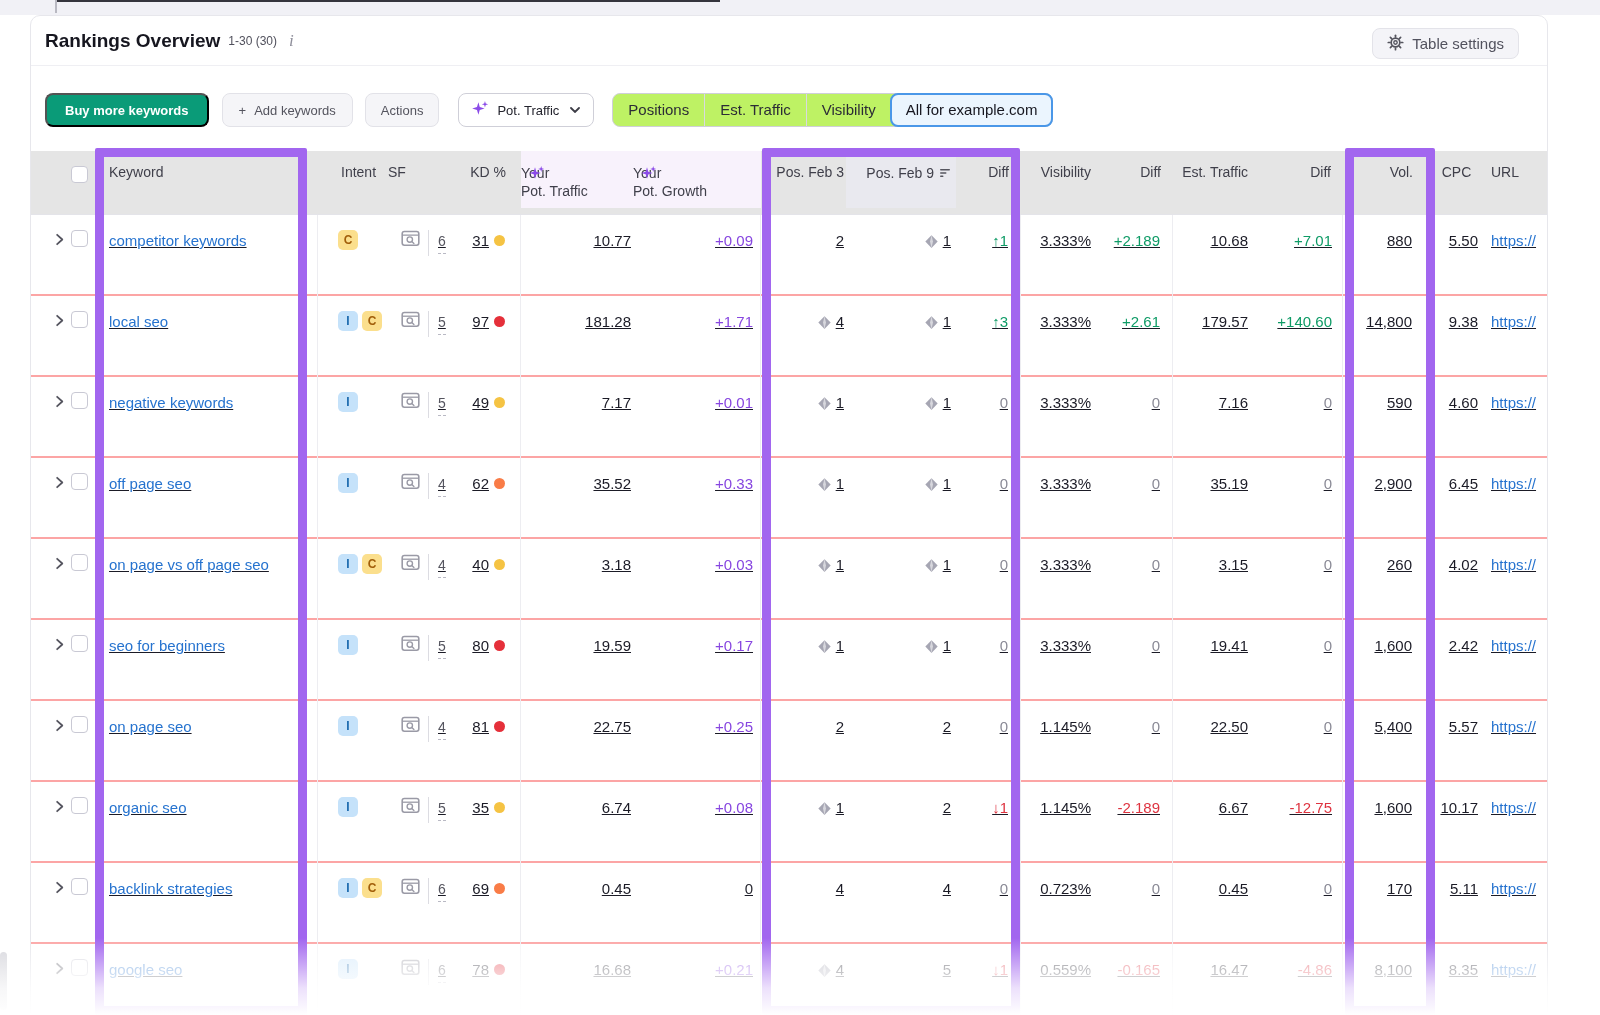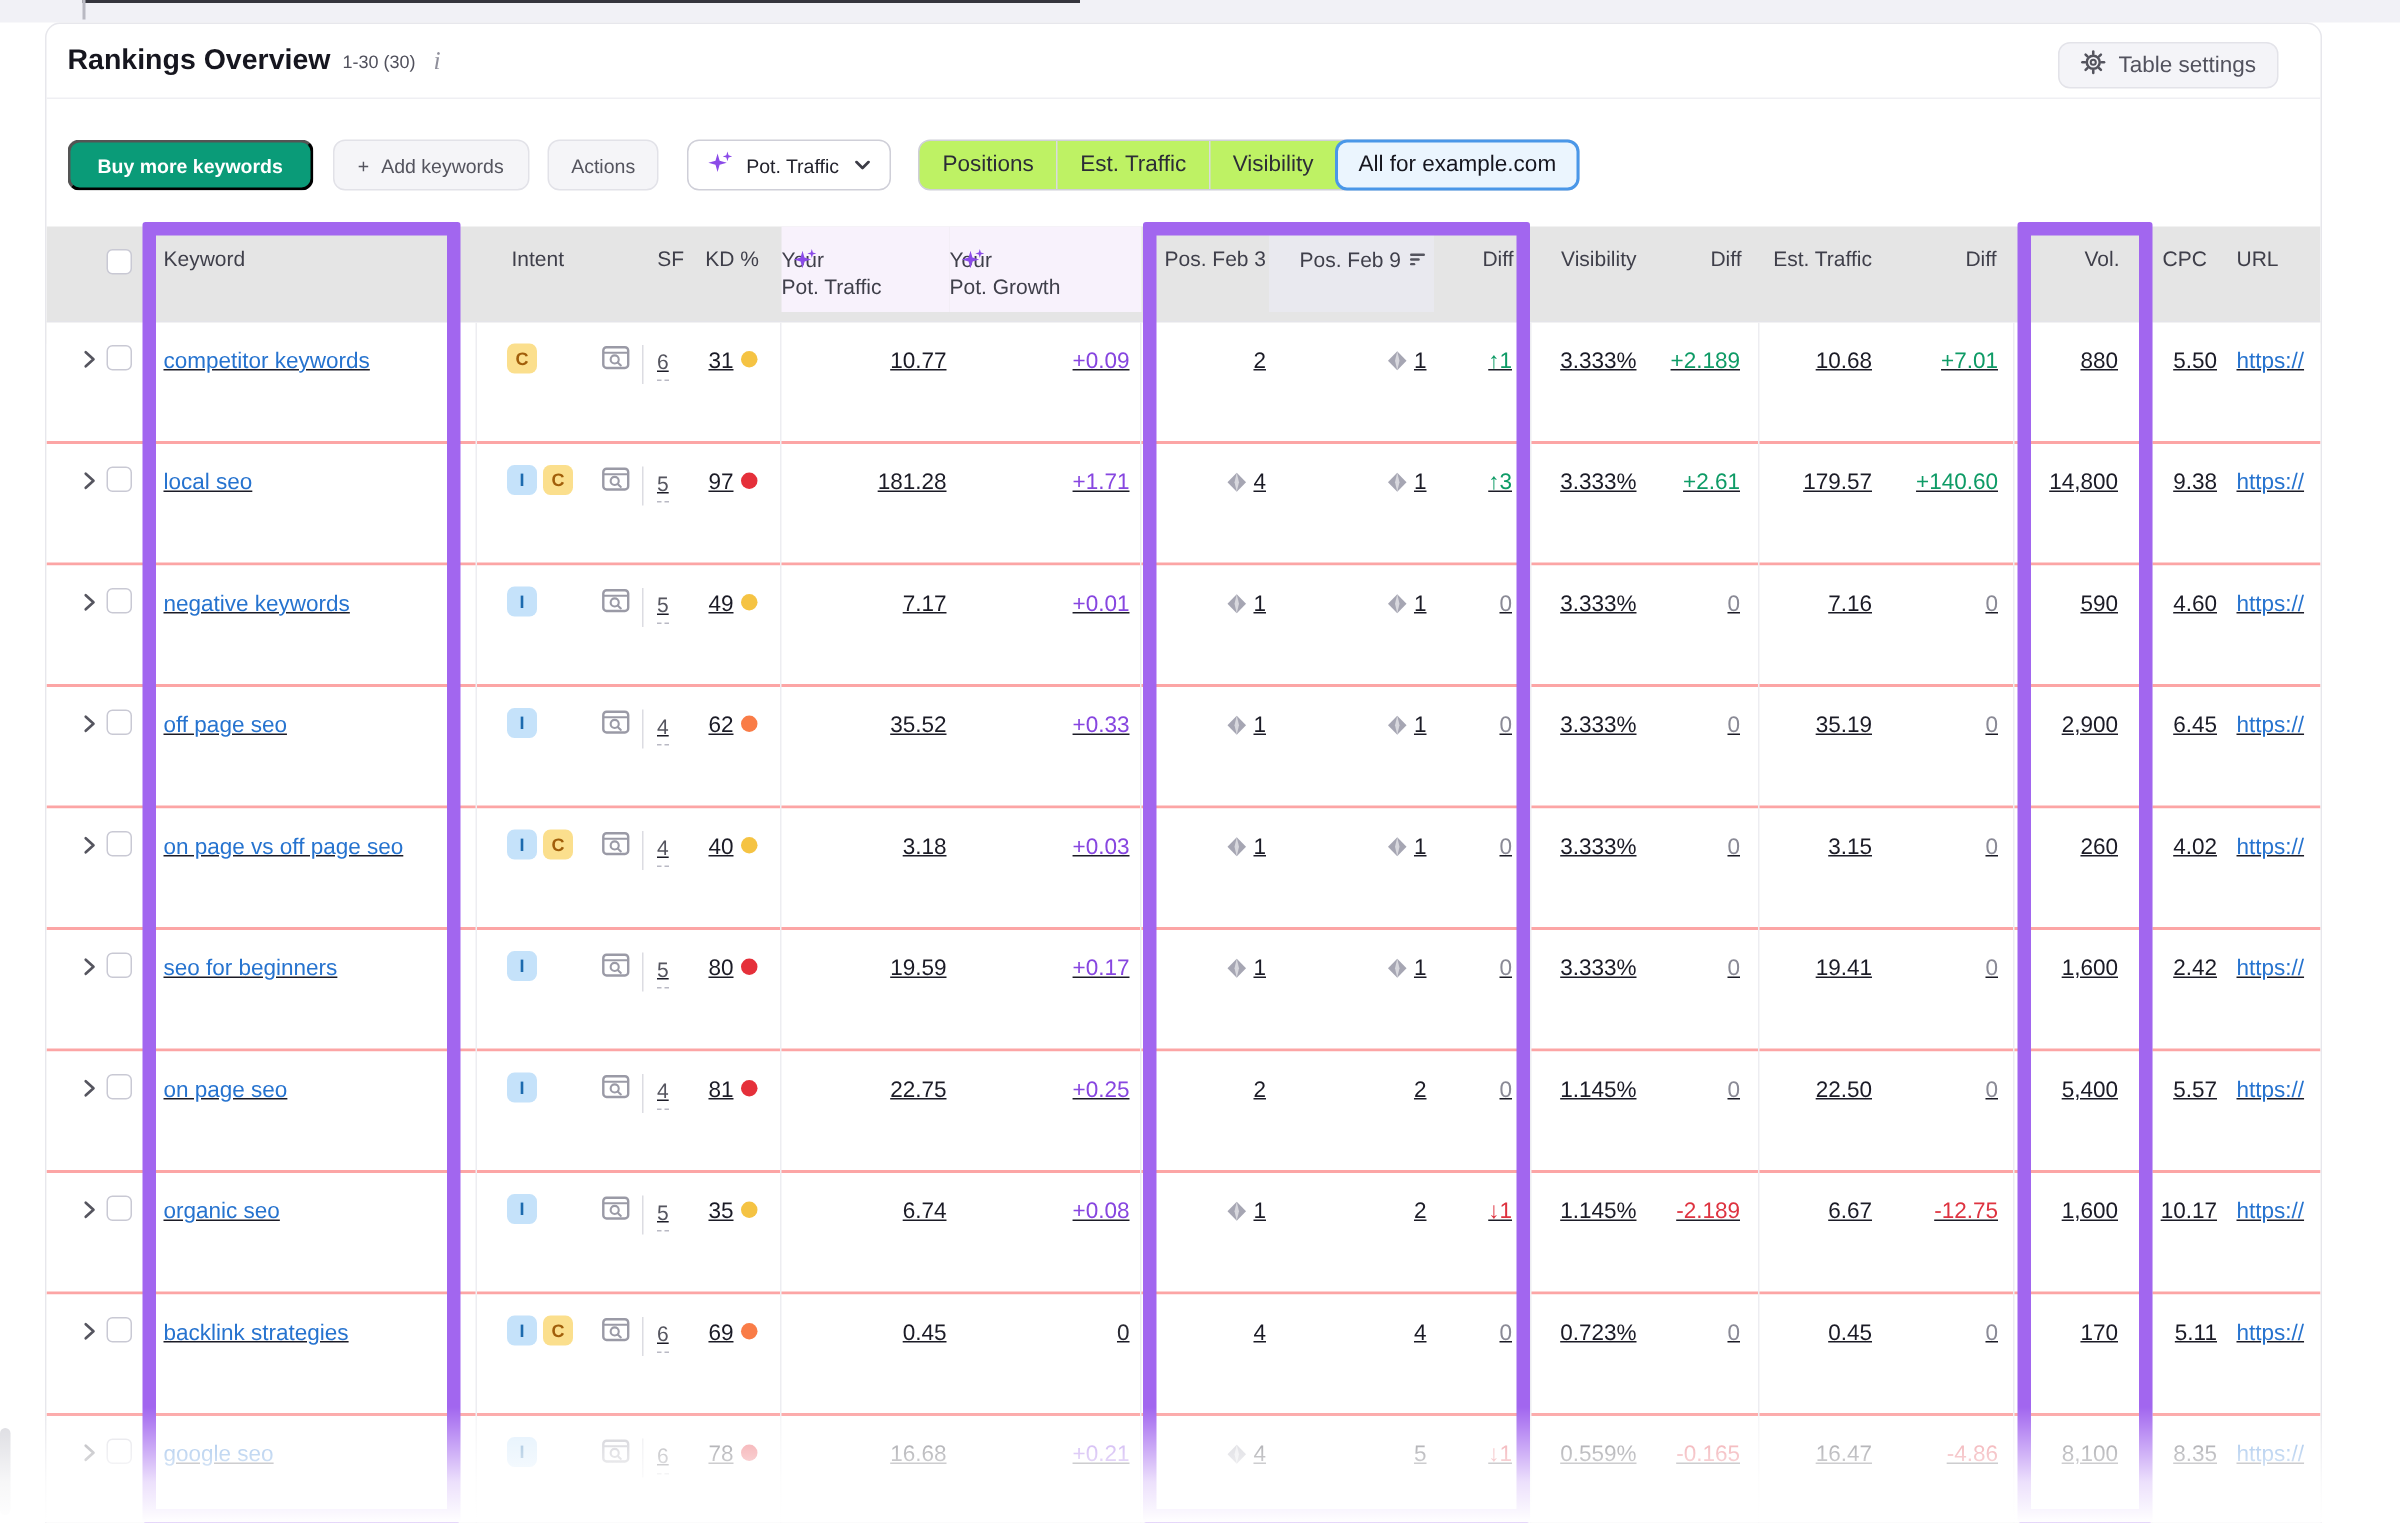--- a/index.html
+++ b/index.html
@@ -44,21 +44,21 @@
     margin:-1px; line-height:30px; padding:0 14px; color:#16161f; }
 
   
   .thead { position:absolute; left:0; top:135px; width:100%; height:78px; background:#e5e5e5; }
   .grid { display:grid; padding-left:14px;
     grid-template-columns:26px 26px 221px 70px 68px 65px 112px 128px 85px 110px 65px 72px 80px 76px 94px 92px 43px 1fr; }
   .th { position:relative; font-size:14px; color:#3f3f4a; padding-top:13px; height:57px; }
   .th.r { text-align:right; }
   .th-keyword { padding-left:12px; }
   .th-intent { padding-left:23px; }
-  .th-sf { text-align:right; }
+  .th-sf { text-align:left; }
   .th-kd { padding-right:15px; }
   .th-pot { background:#F8F2FC; display:flex; flex-direction:column; align-items:flex-start; line-height:18px; }
   .th-pt { padding-right:2px; } .th-pgr { padding-right:7px; }
   .spark { position:absolute; left:8px; top:14px; width:16px; height:16px; }
   .th-p3 { padding-right:2px; } .th-p9 { background:#E9E9EF; padding-right:5px; height:57px; }
   .th-diff { padding-right:12px; }
   .th-vis { padding-right:2px; } .th-est { padding-right:1px; }
   .th-vol { padding-right:22px; } .th-cpc { text-align:center; }
   .th-url { padding-left:13px; }
   .sort-ic { display:inline-block; margin-left:6px; vertical-align:1px; }

